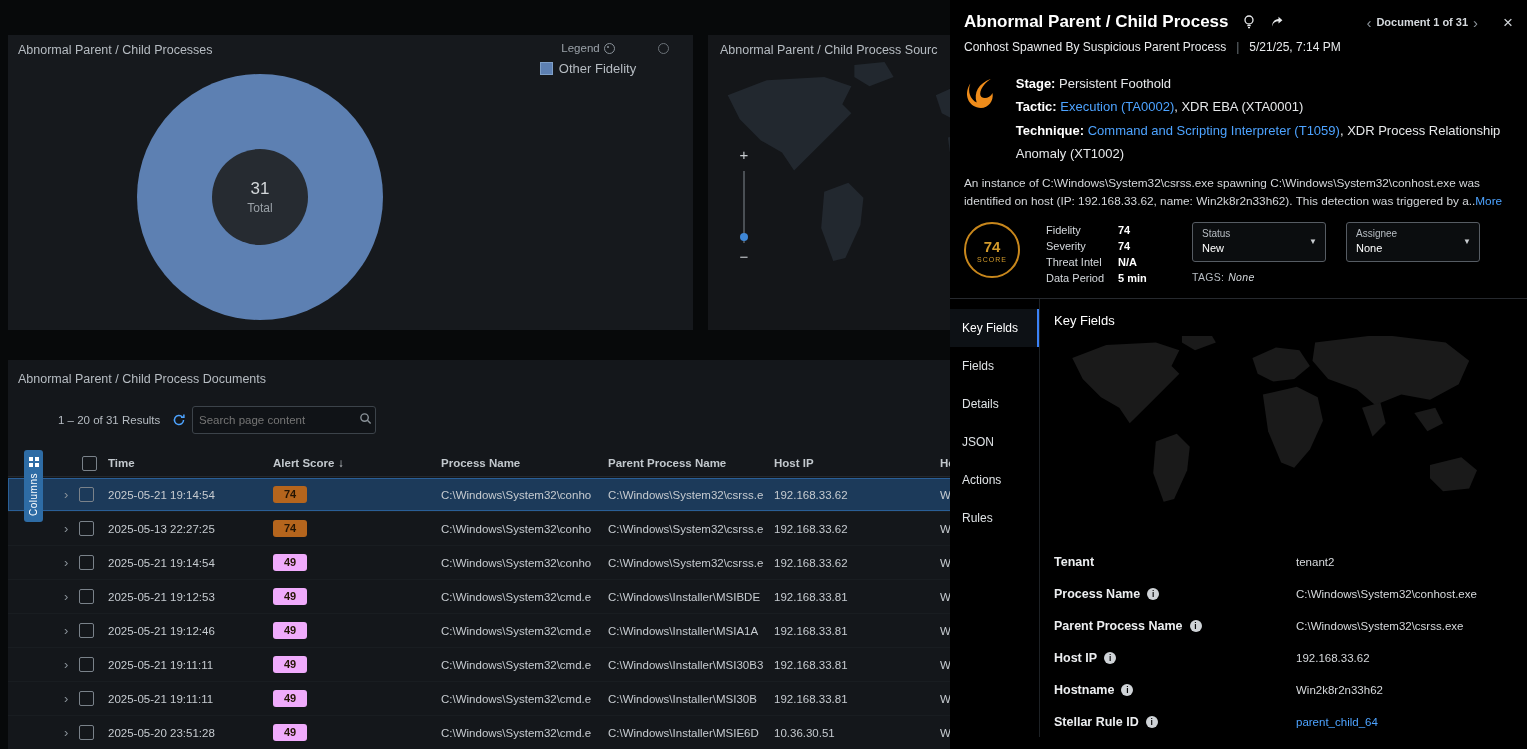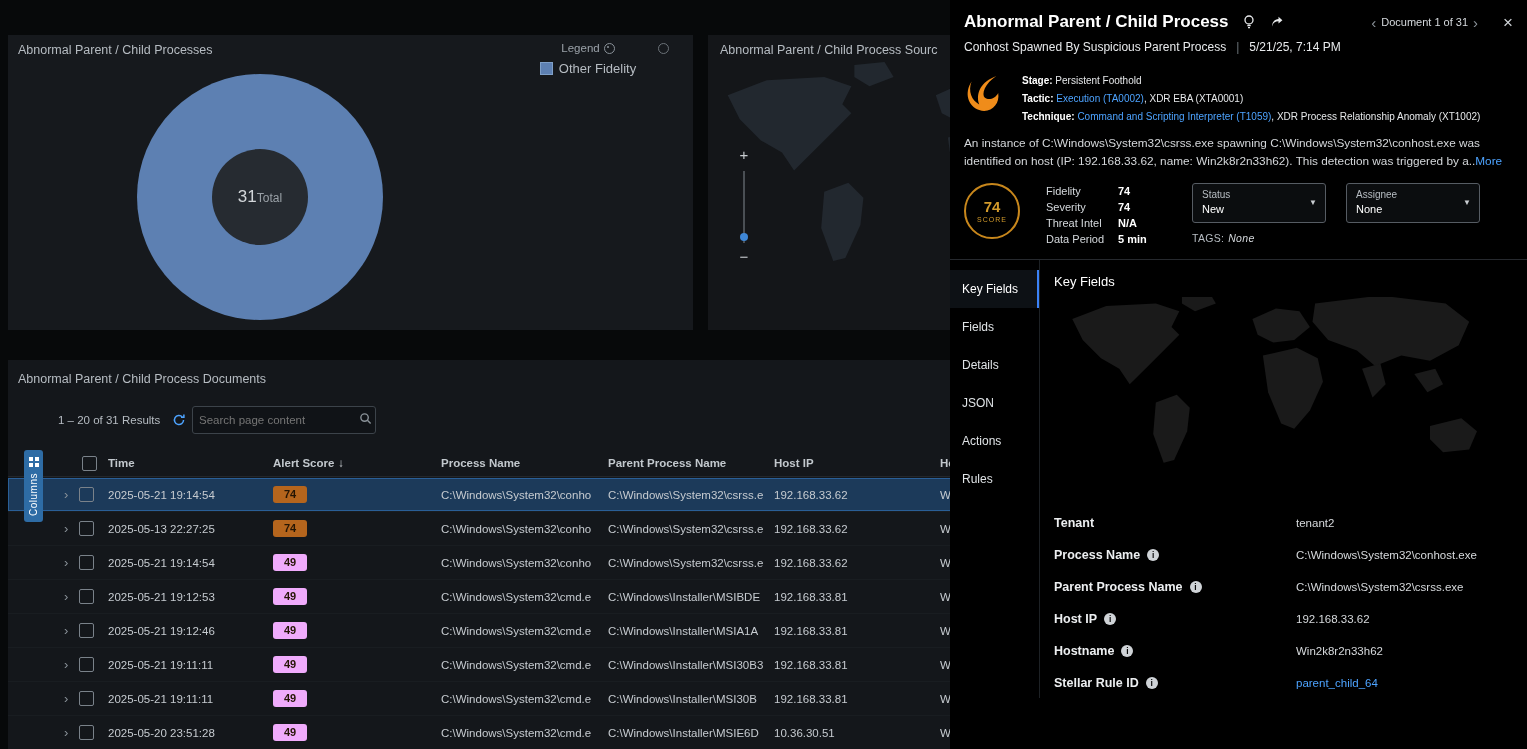--- a/index.html
+++ b/index.html
@@ -23,21 +23,21 @@
   .legend-title{font-size:11.5px;color:#9aa1a8;display:inline-flex;align-items:center;gap:4px}
   .gear-dot{display:inline-block;width:9px;height:9px;border:1px solid #8a9299;border-radius:50%;position:relative}
   .gear-dot::after{content:"";position:absolute;left:2.5px;top:2.5px;width:2px;height:2px;background:#8a9299;border-radius:50%}
   .legend-row{margin-top:6px;font-size:13px;color:#b6bcc2;display:flex;align-items:center;gap:6px;justify-content:center}
   .legend-swatch{width:11px;height:11px;background:#5d80b2;border:1px solid #7fa0c8;display:inline-block}
   #panel-opt{position:absolute;left:650px;top:8px;width:9px;height:9px;border:1px solid #6b7278;border-radius:50%}
 
   
   #donut{position:absolute;left:129px;top:39px;width:246px;height:246px;border-radius:50%;background:#5d80b2}
   #donut-hole{position:absolute;left:75px;top:75px;width:96px;height:96px;border-radius:50%;background:#262b31;
-    display:flex;align-items:center;justify-content:center}
+    display:flex;flex-direction:column;align-items:center;justify-content:center}
   #donut-total{font-size:17px;color:#d3d7da}
   #donut-total-label{font-size:12px;color:#9aa1a7;margin-top:2px}
 
   
   .map-svg{position:absolute;left:0;top:18px;width:100%;height:92%;color:#22282f}
   #zoomctl{position:absolute;left:26px;top:112px;width:20px;text-align:center}
   .zbtn{color:#c9cdd1;font-size:15px;line-height:16px;cursor:pointer}
   #ztrack{width:2px;height:72px;background:#4a4f54;margin:8px auto 6px auto;position:relative}
   #zthumb{position:absolute;left:-3px;bottom:2px;width:8px;height:8px;border-radius:50%;background:#3f87d6}
 
@@ -75,27 +75,27 @@
   #columns-btn .vtext{writing-mode:vertical-rl;transform:rotate(180deg);font-size:10px;color:#fff;letter-spacing:.5px}
 
   
   #drawer{position:absolute;left:950px;top:0;width:577px;height:749px;background:#000;box-sizing:border-box}
   #d-head{padding:12px 14px 0 14px}
   .d-title-row{display:flex;align-items:center}
   #d-title{font-size:17px;font-weight:600;color:#fff}
   .hicon{margin-left:12px;cursor:pointer;display:inline-flex}
   .spacer{flex:1}
   .navchev{color:#8a9299;font-size:15px;cursor:pointer;padding:0 5px}
-  #doc-nav{font-size:11px;color:#d5d9dd;font-weight:400}
+  #doc-nav{font-size:11px;color:#d5d9dd;font-weight:700}
   #close-x{color:#cfd3d7;font-size:17px;margin-left:20px;cursor:pointer;line-height:1}
   .d-sub-row{display:flex;align-items:center;margin-top:8px;font-size:12px;color:#e8eaec}
   .d-sub-sep{color:#6b7278;margin:0 10px}
 
   #stage-block{display:flex;margin-top:18px;padding:0 14px}
-  #stage-text{margin-left:20px;font-size:10px;color:#e6e8ea;line-height:1.8;max-width:500px}
+  #stage-text{margin-left:20px;font-size:13px;color:#e6e8ea;line-height:1.8;max-width:500px}
   #stage-text b{color:#fff}
 
   #d-desc{padding:0 14px;margin-top:8px;font-size:11.8px;color:#d4d7da;line-height:1.55;max-width:560px}
 
   #score-row{display:flex;align-items:flex-start;padding:0 14px;margin-top:12px}
   #score-circle{width:52px;height:52px;border:2px solid #c8871c;border-radius:50%;color:#d29a2b;
     display:flex;flex-direction:column;align-items:center;justify-content:center;flex-shrink:0}
   #score-val{font-size:15px;font-weight:bold}
   #score-lab{font-size:7px;letter-spacing:1px;margin-top:1px}
   #metrics{display:grid;grid-template-columns:72px 52px;row-gap:4px;margin-left:26px;font-size:11px;margin-top:2px}

